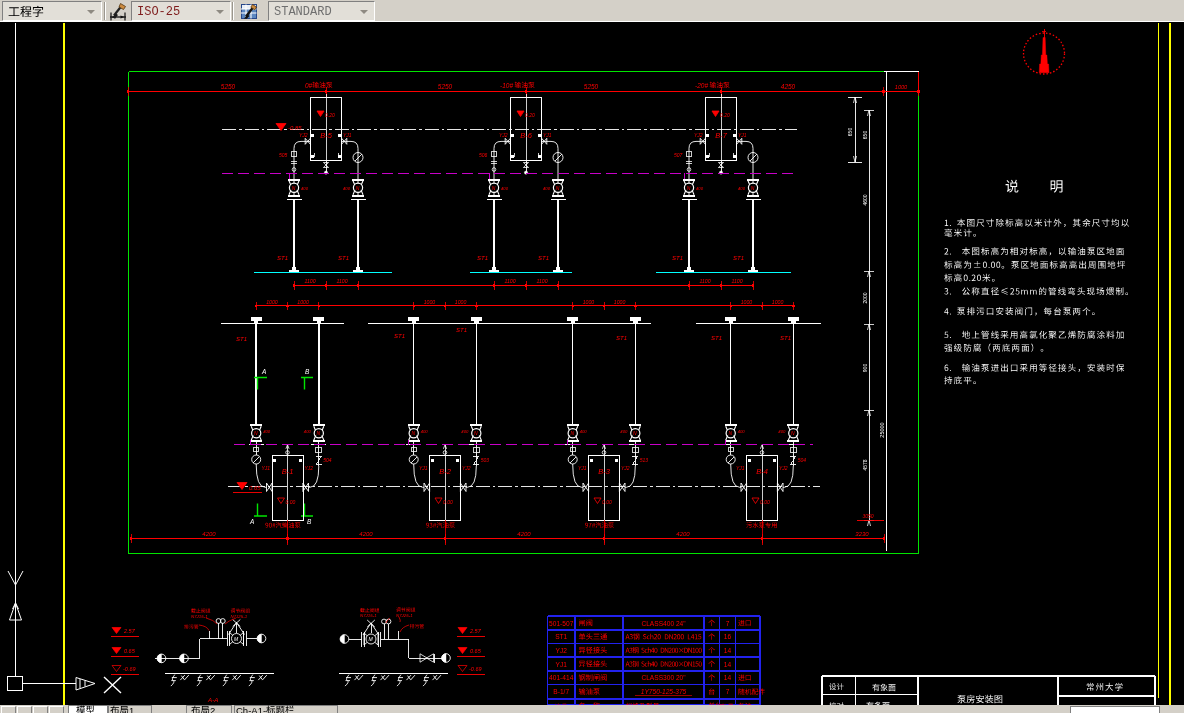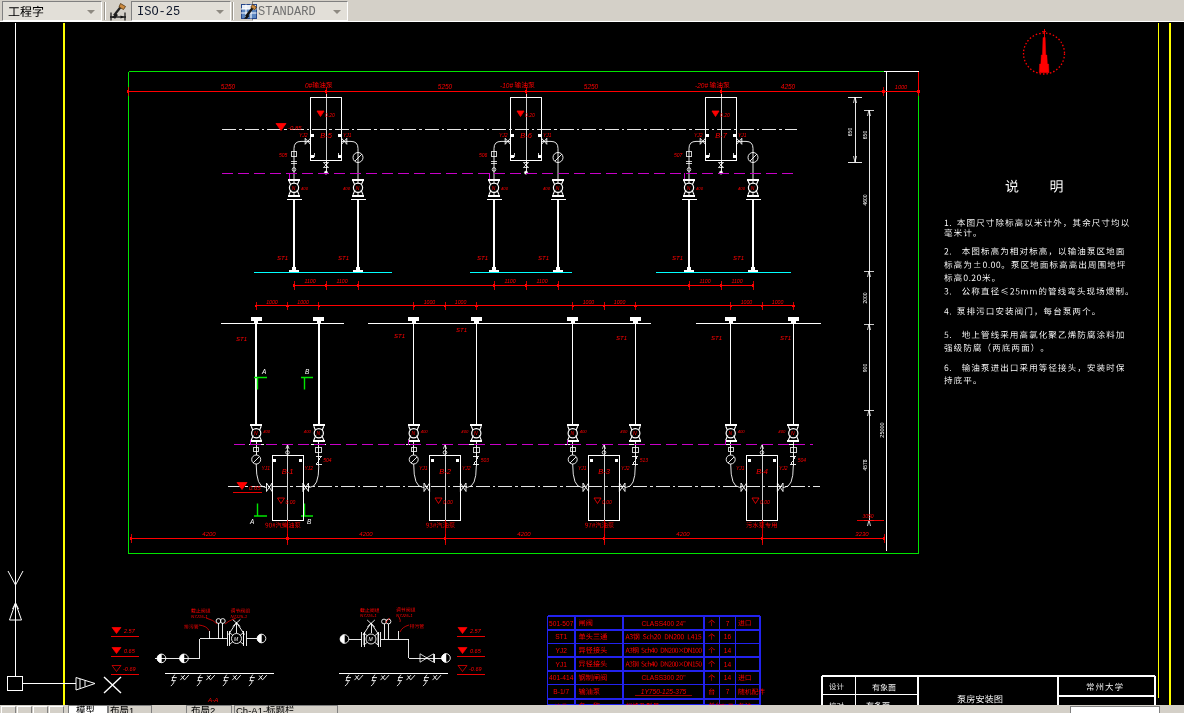--- a/index.html
+++ b/index.html
@@ -17,26 +17,26 @@
 .tab{position:absolute;top:0;height:10px;background:#fff;border:1px solid #808080}
 .sbox{position:absolute;left:1070px;top:1px;width:90px;height:10px;background:#fff;border:1px solid #808080}
 </style></head><body>
 <div class="toolbar">
     <div class="combo" style="left:2px;width:100px">
       <div class="darr">
         <div class="tri"></div>
       </div>
     </div>
     <div class="combo" style="left:131px;width:100px">
-      <span class="cbt" style="color:#0f172a">ISO-25</span>
+      <span class="cbt" style="color:#7f1d1d">ISO-25</span>
       <div class="darr">
         <div class="tri"></div>
       </div>
     </div>
-    <div class="combo" style="left:252px;width:96px">
+    <div class="combo" style="left:268px;width:107px">
       <span class="cbt" style="color:#6f6f6f">STANDARD</span>
       <div class="darr">
         <div class="tri"></div>
       </div>
     </div>
     <div class="vsep" style="left:104px"></div>
     <div class="vsep" style="left:232px"></div>
     <svg class="ticon" style="left:107px" width="24" height="22" viewBox="0 0 24 22">
       <path d="M3,17 H19" stroke="#111" stroke-width="1.3"></path>
       <path d="M4,12.5 V20.5 M18,12.5 V20.5" stroke="#111" stroke-width="1.2"></path>

